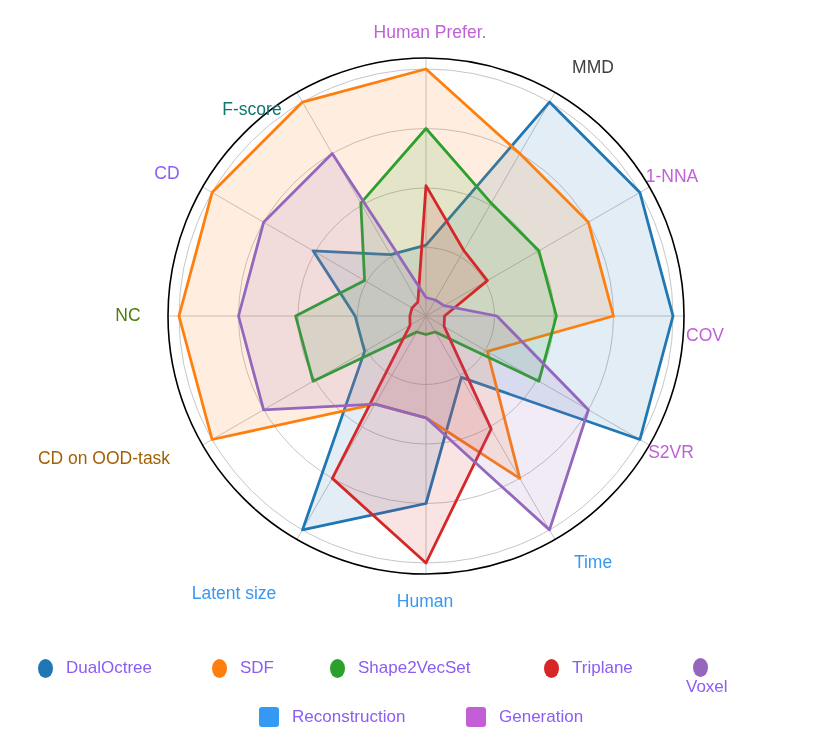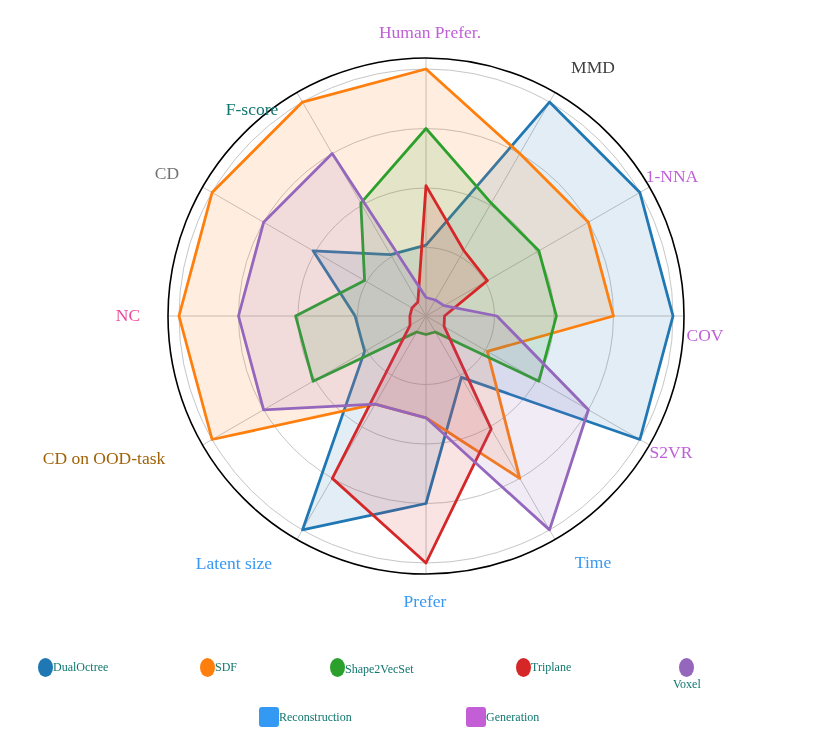--- a/index.html
+++ b/index.html
@@ -1,28 +1,28 @@
 <!DOCTYPE html>
 <html><head>
 <meta charset="utf-8">
 <style>
   html,body{margin:0;padding:0;background:#ffffff;}
   #app{
     position:relative;width:784px;height:753px;background:#ffffff;overflow:hidden;
-    font-family:Liberation Serif, serif;
+    font-family:Liberation Sans, sans-serif;
   }
   #radar-svg{position:absolute;left:0;top:0;}
   .axis-label{
     position:absolute;transform:translate(-50%,-50%);
     font-size:17.5px;line-height:1;white-space:nowrap;
   }
   .legend-item{position:absolute;display:flex;align-items:center;}
   .legend-marker-circle{width:15px;height:19px;border-radius:50%;flex:0 0 auto;}
   .legend-marker-square{width:20px;height:20px;border-radius:3px;flex:0 0 auto;}
-  .legend-label{font-size:12px;color:#0f766e;white-space:nowrap;}
+  .legend-label{font-size:17px;color:#8b5cf6;margin-left:13px;white-space:nowrap;}
 </style>
 </head>
 <body>
 
 <div id="app">
   <svg id="radar-svg" width="814" height="632" viewBox="0 0 814 632">
       <line x1="426" y1="316" x2="426.0" y2="58.0" stroke="#c6c6c6" stroke-width="1"></line>
       <line x1="426" y1="316" x2="555.0" y2="92.6" stroke="#c6c6c6" stroke-width="1"></line>
       <line x1="426" y1="316" x2="649.4" y2="187.0" stroke="#c6c6c6" stroke-width="1"></line>
       <line x1="426" y1="316" x2="684.0" y2="316.0" stroke="#c6c6c6" stroke-width="1"></line>
@@ -50,41 +50,41 @@
       <polygon points="426.0,297.5 435.3,300.0 444.1,305.6 496.9,316.0 588.4,409.8 549.5,529.9 426.0,417.8 375.1,404.2 263.6,409.8 238.5,316.0 263.6,222.3 332.2,153.6" fill="none" stroke="#9467bd" stroke-width="2.8" stroke-linejoin="round"></polygon>
       <circle cx="426" cy="316" r="258" fill="none" stroke="#000000" stroke-width="1.6"></circle>
     </svg>
   <div id="axis-labels">
       <div class="axis-label" style="left: 430px; top: 33px; color: rgb(192, 96, 216);">Human Prefer.</div>
       <div class="axis-label" style="left: 593px; top: 68px; color: #404040;">MMD</div>
       <div class="axis-label" style="left: 672px; top: 177px; color: rgb(192, 96, 216);">1-NNA</div>
       <div class="axis-label" style="left: 705px; top: 336px; color: rgb(192, 96, 216);">COV</div>
       <div class="axis-label" style="left: 671px; top: 453px; color: rgb(192, 96, 216);">S2VR</div>
       <div class="axis-label" style="left: 593px; top: 563px; color: rgb(56, 152, 242);">Time</div>
-      <div class="axis-label" style="left: 425px; top: 602px; color: rgb(56, 152, 242);">Prefer</div>
-      <div class="axis-label" style="left: 234px; top: 564px; color: rgb(56, 152, 242);">Latent size</div>
+      <div class="axis-label" style="left: 425px; top: 602px; color: rgb(56, 152, 242);">Human</div>
+      <div class="axis-label" style="left: 234px; top: 594px; color: rgb(56, 152, 242);">Latent size</div>
       <div class="axis-label" style="left: 104px; top: 459px; color: #a16207;">CD on OOD-task</div>
-      <div class="axis-label" style="left: 128px; top: 316px; color: #ec4899;">NC</div>
-      <div class="axis-label" style="left: 167px; top: 174px; color: #737373;">CD</div>
+      <div class="axis-label" style="left: 128px; top: 316px; color: #4d7c0f;">NC</div>
+      <div class="axis-label" style="left: 167px; top: 174px; color: #8b5cf6;">CD</div>
       <div class="axis-label" style="left: 252px; top: 110px; color: #0f766e;">F-score</div>
     </div>
   <div id="legend-methods">
       <div class="legend-item" style="left: 38px; top: 658px;">
         <span class="legend-marker-circle" style="background: rgb(31, 119, 180);"></span>
         <span class="legend-label">DualOctree</span>
       </div>
-      <div class="legend-item" style="left: 200px; top: 658px;">
+      <div class="legend-item" style="left: 212px; top: 658px;">
         <span class="legend-marker-circle" style="background: rgb(255, 127, 14);"></span>
         <span class="legend-label">SDF</span>
       </div>
       <div class="legend-item" style="left: 330px; top: 658px; align-items: flex-end;">
         <span class="legend-marker-circle" style="background: rgb(44, 160, 44);"></span>
         <span class="legend-label">Shape2VecSet</span>
       </div>
-      <div class="legend-item" style="left: 504px; top: 658px; padding-left: 12px;">
+      <div class="legend-item" style="left: 532px; top: 658px; padding-left: 12px;">
         <span class="legend-marker-circle" style="background: rgb(214, 39, 40);"></span>
         <span class="legend-label">Triplane</span>
       </div>
       <div class="legend-item" style="left: 673px; top: 658px; flex-direction: column;">
         <span class="legend-marker-circle" style="background: rgb(148, 103, 189);"></span>
         <span class="legend-label">Voxel</span>
       </div>
     </div>
   <div id="legend-tasks">
       <div class="legend-item" style="left: 259px; top: 707px;">

